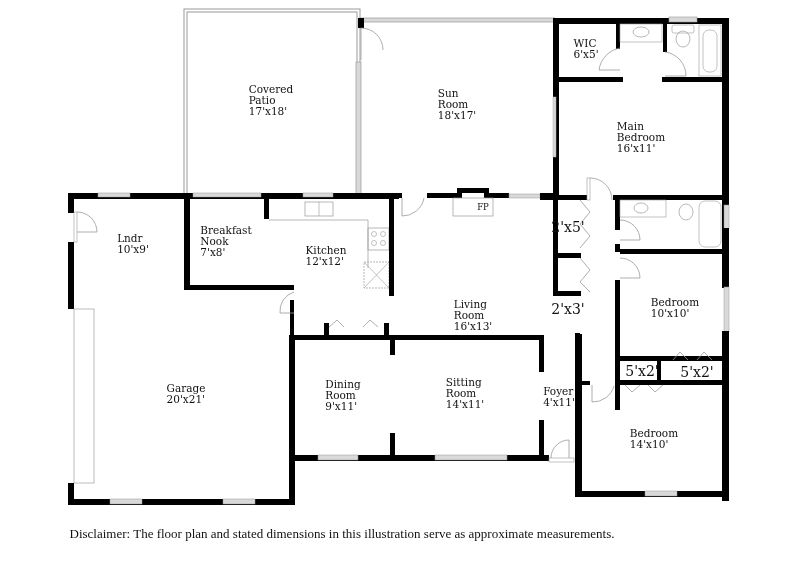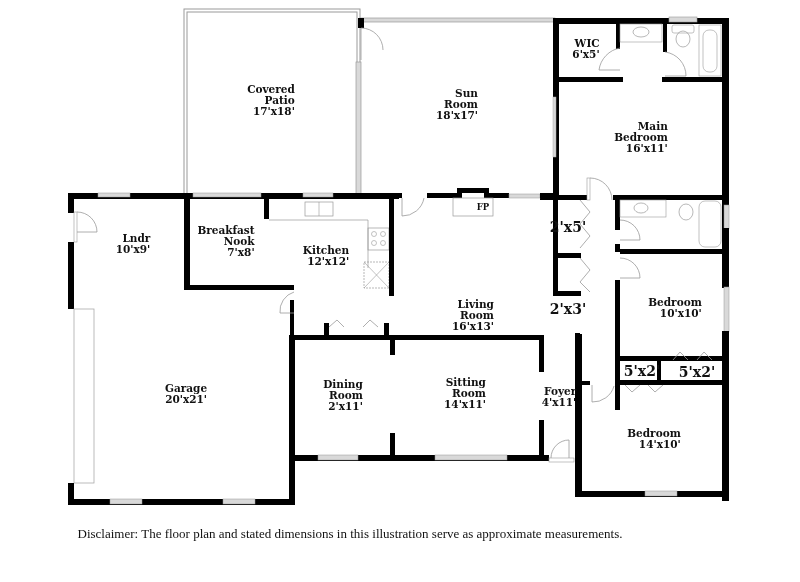--- a/index.html
+++ b/index.html
@@ -1,21 +1,21 @@
 <!DOCTYPE html>
 <html><head>
 <meta charset="utf-8">
 <style>
   html,body{margin:0;padding:0;background:#ffffff;}
   body{width:800px;height:582px;position:relative;overflow:hidden;font-family:"DejaVu Serif","Liberation Serif",serif;}
   #plan{position:absolute;left:0;top:0;width:800px;height:582px;}
-  .lbl{position:absolute;text-align:right;font-family:"DejaVu Serif","Liberation Serif",serif;font-weight:bold;font-size:10.5px;line-height:11px;color:#111;transform:translateX(-50%);white-space:nowrap;}
+  .lbl{position:absolute;text-align:left;font-family:"DejaVu Serif","Liberation Serif",serif;font-weight:normal;font-size:10.5px;line-height:11px;color:#111;transform:translateX(-50%);white-space:nowrap;}
   .lbl span{display:block;}
   .lbl.small{font-size:14px;}
-  .disclaimer{position:absolute;left:0;top:526px;width:684px;text-align:center;font-family:"Liberation Serif","DejaVu Serif",serif;font-size:13px;line-height:16px;color:#111;padding-left:8px;}
+  .disclaimer{position:absolute;left:0;top:526px;width:684px;text-align:center;font-family:"Liberation Serif","DejaVu Serif",serif;font-size:13px;line-height:16px;color:#111;}
   .disclaimer span{display:block;}
 </style>
 </head>
 <body>
 
 <svg id="plan" viewBox="0 0 800 582" xmlns="http://www.w3.org/2000/svg">
 
   <g fill="none" stroke="#9a9a9a" stroke-width="1">
     <rect x="184" y="9" width="176" height="186"></rect>
     <rect x="187" y="12" width="170" height="183"></rect>
@@ -216,21 +216,21 @@
   <span>Bedroom</span>
   <span>10'x10'</span>
 </div>
 <div class="lbl" style="left:186px;top:383px;">
   <span>Garage</span>
   <span>20'x21'</span>
 </div>
 <div class="lbl" style="left:343px;top:379px;">
   <span>Dining</span>
   <span>Room</span>
-  <span>2'x11'</span>
+  <span>9'x11'</span>
 </div>
 <div class="lbl" style="left:465px;top:377px;">
   <span>Sitting</span>
   <span>Room</span>
   <span>14'x11'</span>
 </div>
 <div class="lbl" style="left:559px;top:386px;">
   <span>Foyer</span>
   <span>4'x11'</span>
 </div>

